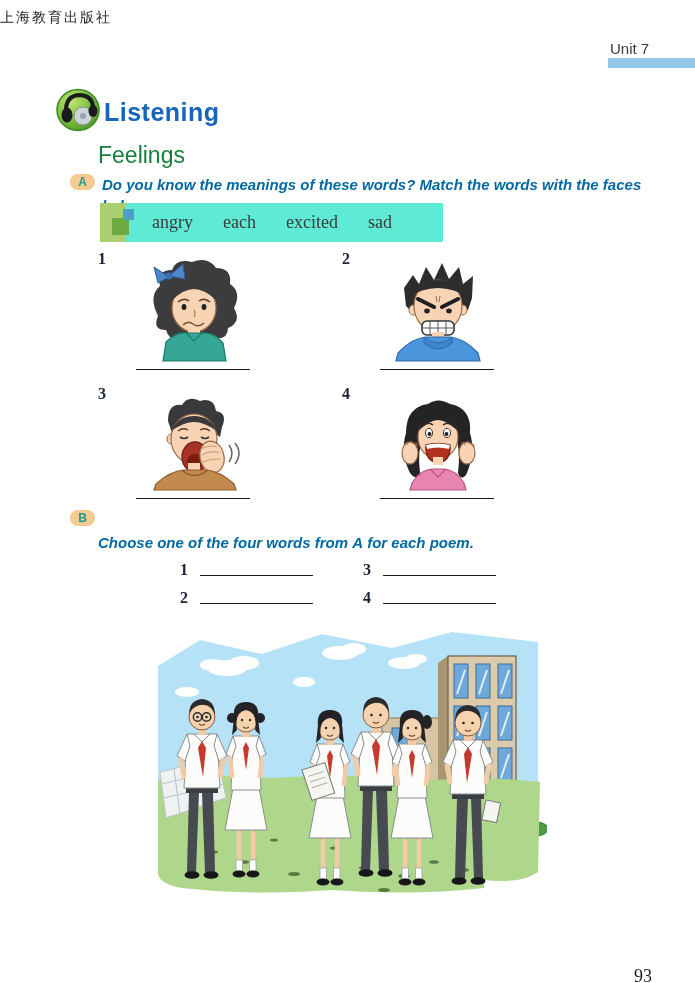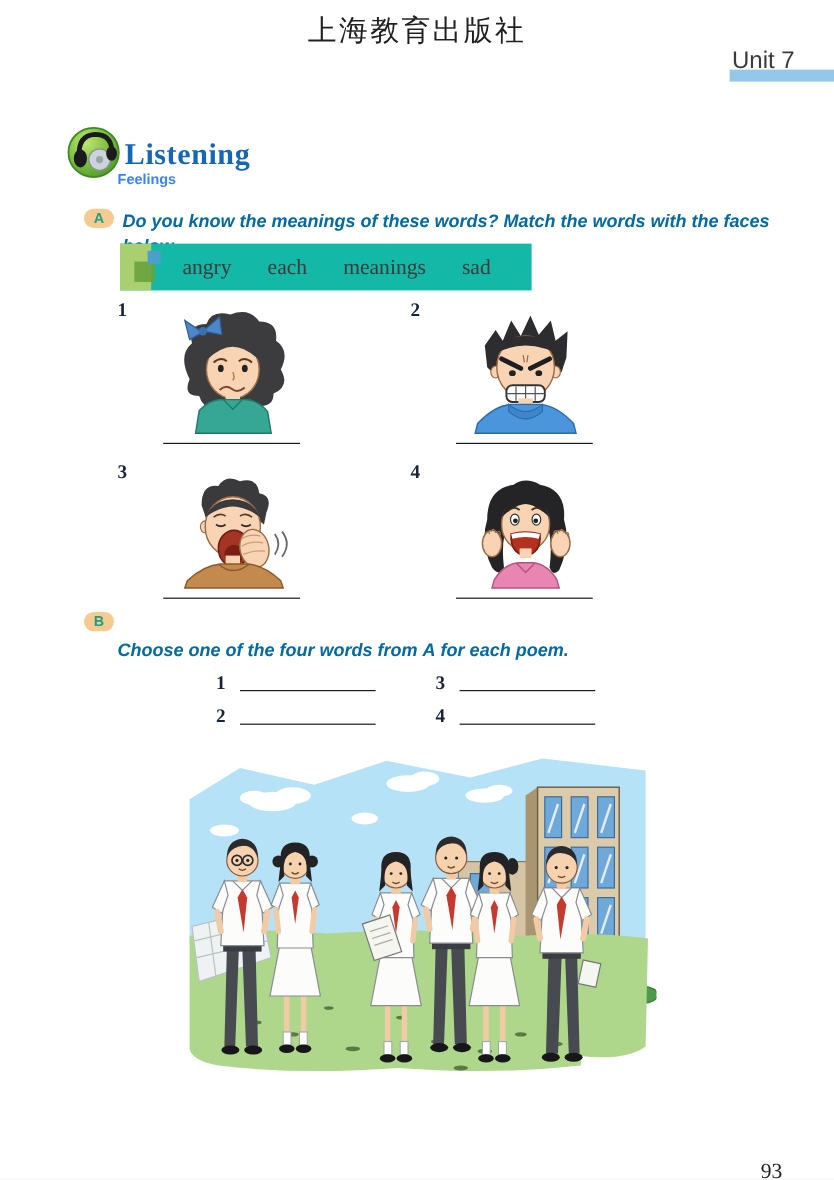--- a/index.html
+++ b/index.html
@@ -1,45 +1,45 @@
 <!DOCTYPE html>
 <html><head>
 <meta charset="utf-8">
 <style>
   html,body{margin:0;padding:0;background:#e8e8e8;}
   .page{
     position:relative;width:695px;height:983px;background:#ffffff;
     font-family:"Liberation Sans",sans-serif;overflow:hidden;margin:0 auto;
   }
   .publisher{
-    position:absolute;top:9px;left:0;width:100%;text-align:center;
-    font-family:"Liberation Serif",serif;font-size:24px;letter-spacing:2px;color:#1f1f1f;
+    position:absolute;top:9px;left:0;width:100%;text-align:left;
+    font-family:"Liberation Serif",serif;font-size:14px;letter-spacing:2px;color:#1f1f1f;
   }
   .unit-label{
-    position:absolute;top:40px;left:610px;font-size:20px;color:#3a3a3a;font-weight:500;
+    position:absolute;top:40px;left:610px;font-size:15px;color:#3a3a3a;font-weight:500;
   }
   .unit-bar{
     position:absolute;top:58px;left:608px;width:87px;height:10px;background:#93c8ea;
   }
-  .listening-row{position:absolute;top:105px;left:56px;display:flex;align-items:center;gap:4px;font-family:Liberation Serif, serif;}
+  .listening-row{position:absolute;top:88px;left:56px;display:flex;align-items:center;gap:4px;}
   .listening-title{
     font-size:25px;font-weight:bold;color:#1566b8;letter-spacing:0.5px;
   }
   .feelings-title{
-    position:absolute;top:142px;left:98px;font-size:12px;font-weight:bold;color:#3b82f6;
+    position:absolute;top:142px;left:98px;font-size:23px;font-weight:normal;color:#15803d;
   }
   .badge{
     display:inline-flex;align-items:center;justify-content:center;
     width:25px;height:16px;border-radius:9px;background:#f6cb92;
     color:#1d9e87;font-size:12px;font-weight:bold;flex:none;
   }
   .instr{font-style:italic;font-size:15px;color:#0369a1;line-height:21px;font-weight:bold;}
   .section-a-row{position:absolute;top:174px;left:70px;display:flex;gap:7px;align-items:flex-start;width:600px;}
   .word-box{
-    position:absolute;top:203px;left:100px;width:343px;height:39px;background:#14b8a6;
+    position:absolute;top:203px;left:100px;width:343px;height:39px;background:#5eead4;
   }
   .word-box-icon{position:absolute;left:0;top:0;}
   .word-list{
     position:absolute;left:52px;top:0;height:39px;display:flex;align-items:center;gap:30px;
     font-family:"Liberation Serif",serif;font-size:18px;color:#3b3b3b;
   }
   .face-cell{position:absolute;width:245px;}
   .face-num,.blank-num{
     font-family:"Liberation Serif",serif;font-weight:bold;font-size:16px;color:#1a2438;
   }
@@ -100,21 +100,21 @@
     <span class="word-box-icon">
       <svg width="38" height="39" viewBox="0 0 38 39">
         <rect x="0" y="0" width="26" height="39" fill="#a9cf71"></rect>
         <rect x="12" y="15" width="17" height="17" fill="#68a23c" fill-opacity="0.9"></rect>
         <rect x="23" y="6" width="11" height="11" fill="#4aa0c8"></rect>
       </svg>
     </span>
     <span class="word-list">
       <span>angry</span>
       <span>each</span>
-      <span>meanings</span>
+      <span>excited</span>
       <span>sad</span>
     </span>
   </div>
 
   <div class="face-cell" style="left:98px;top:250px;">
     <span class="face-num">1</span>
     <svg class="face-art" width="112" height="106" viewBox="0 0 112 106">
       <path d="M20,60 Q10,40 22,30 Q18,14 34,14 Q38,2 54,6 Q70,0 78,12 Q94,12 92,28 Q104,36 96,52 Q104,66 90,72 Q90,84 76,82 Q60,90 48,82 Q32,88 28,74 Q14,74 20,60 Z" fill="#3c3c3e"></path>
       <ellipse cx="56" cy="52" rx="22" ry="24" fill="#f8d4b5" stroke="#9a6b47" stroke-width="1.2"></ellipse>
       <path d="M34,44 Q40,26 56,26 Q72,26 78,44 Q66,33 56,33 Q46,33 34,44 Z" fill="#3c3c3e"></path>

